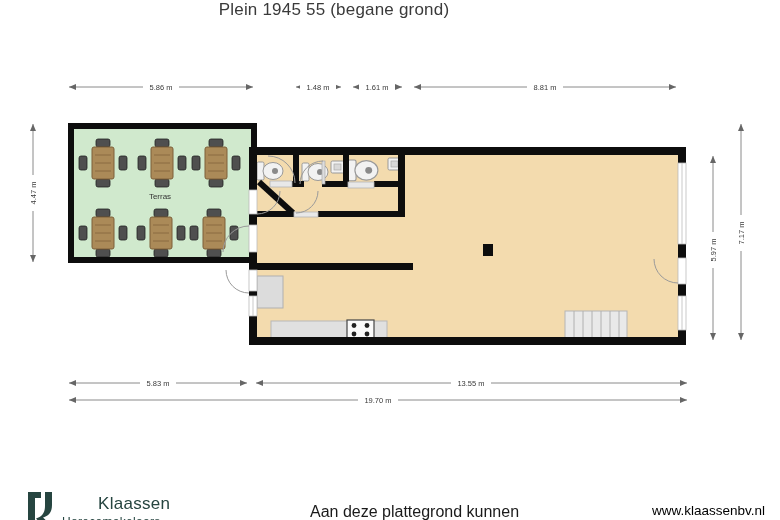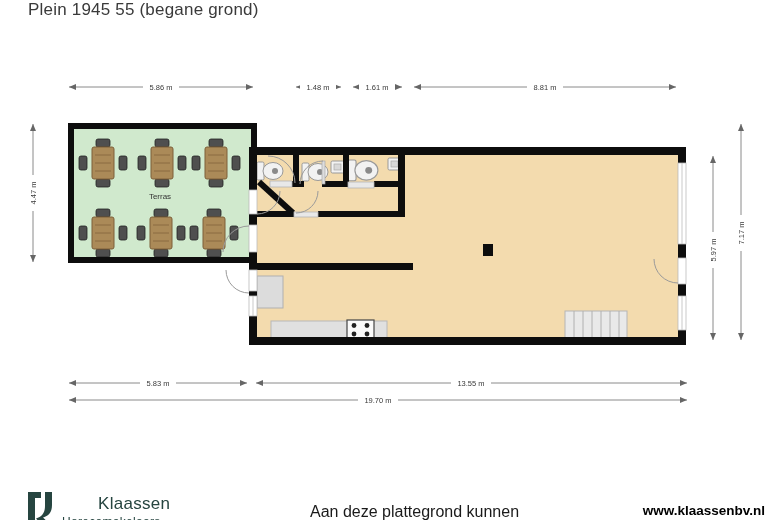--- a/index.html
+++ b/index.html
@@ -1,22 +1,22 @@
 <!DOCTYPE html>
 <html><head>
 <meta charset="utf-8">
 <style>
   html,body{margin:0;padding:0;}
   body{
     width:780px;height:520px;position:relative;overflow:hidden;
     background:#ffffff;font-family:"Liberation Sans",sans-serif;
   }
   .page-title{
-    position:absolute;top:0;left:0;width:668px;text-align:left;
-    font-size:17px;color:#3a3a3a;letter-spacing:.2px;margin-left:28px;
+    position:absolute;top:0;left:0;width:668px;text-align:center;
+    font-size:17px;color:#3a3a3a;letter-spacing:.2px;
   }
   svg{position:absolute;left:0;top:0;}
   
   .wall{fill:#0d0d0d;}
   .wallline{stroke:#0d0d0d;}
   .floor-terrace{fill:#d0e9cd;}
   .floor-main{fill:#f3dbae;}
   .chair{fill:#4f4f4f;stroke:#222;stroke-width:.8;}
   .wood{fill:#ab8a58;stroke:#7d5f38;stroke-width:1;}
   .slat{stroke:#8a6b40;stroke-width:1;}
@@ -34,21 +34,21 @@
     position:absolute;left:62px;top:494px;color:#264540;
     font-size:17px;letter-spacing:.3px;margin-left:36px;
   }
   .footer-brand-sub{
     position:absolute;left:62px;top:515px;color:#264540;font-size:12px;letter-spacing:.3px;
   }
   .footer-disclaimer{
     position:absolute;left:310px;top:503px;color:#1a1a1a;font-size:16px;
   }
   .footer-site{
-    position:absolute;right:15px;top:503px;color:#000;font-size:13.5px;font-weight:bold;margin-left:21px;
+    position:absolute;right:15px;top:503px;color:#000;font-size:13.5px;font-weight:normal;margin-left:21px;
   }
   .logo-mark{position:absolute;left:27px;top:491px;}
 </style>
 </head>
 <body>
 
 <div class="page-title">Plein 1945 55 (begane grond)</div>
 
 <svg width="780" height="470" viewBox="0 0 780 470">
   <defs>

